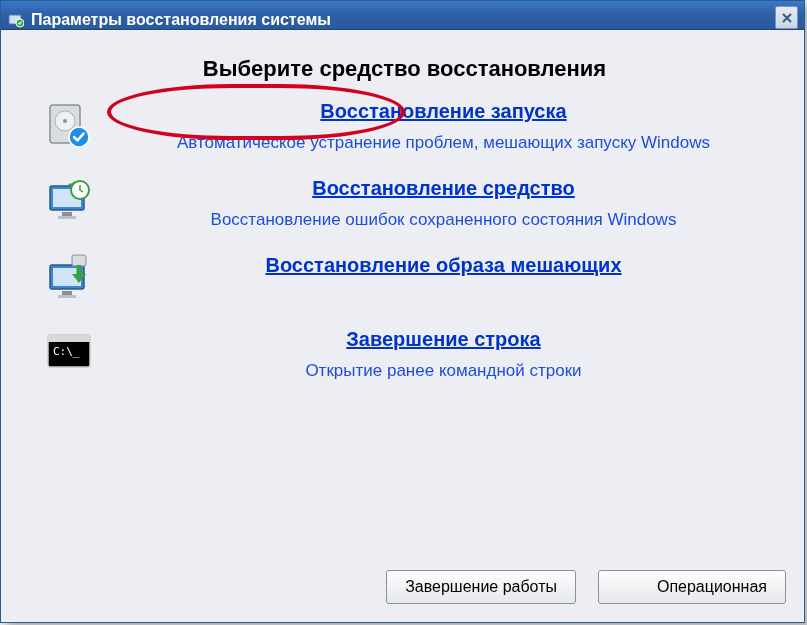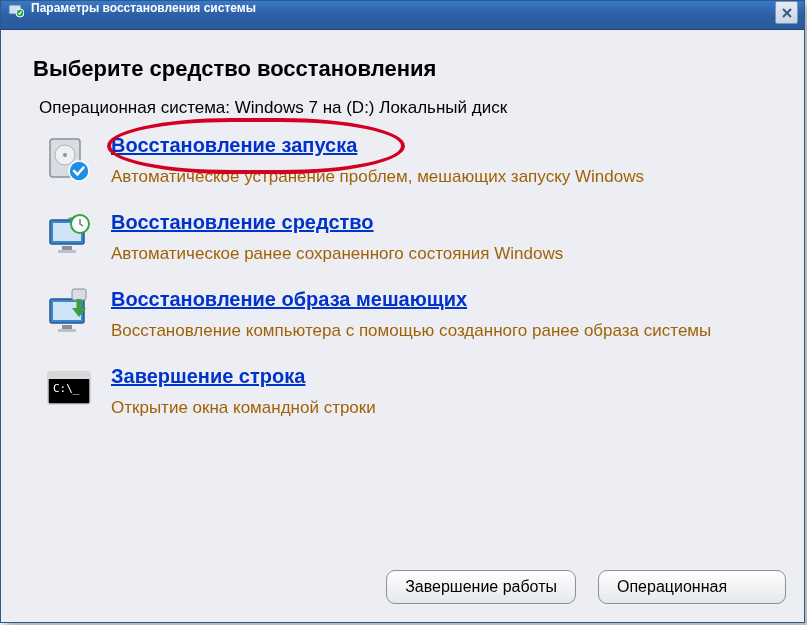--- a/index.html
+++ b/index.html
@@ -17,24 +17,24 @@
     border: 1px solid #2c5a8c;
     background: #eceef3;
     box-sizing: border-box;
     display: flex;
     flex-direction: column;
   }
   .titlebar {
     height: 28px;
     background: linear-gradient(to bottom, #3a79c7 0%, #2c5fa5 50%, #2a5a9d 100%);
     display: flex;
-    align-items: flex-start;
+    align-items: flex-end;
     padding: 0 6px;
     color: #fff;
-    font-size: 12px;
+    font-size: 16px;
     font-weight: bold;
     border-bottom: 1px solid #1f4577;
   }
   .titlebar .title-icon {
     width: 18px;
     height: 18px;
     margin-right: 6px;
     display: flex;
     align-items: center;
     justify-content: center;
@@ -51,20 +51,21 @@
     font-family: Arial, sans-serif;
     font-size: 12px;
     color: #2a4a6a;
     font-weight: bold;
   }
   .content {
     flex: 1;
     padding: 26px 28px 10px 32px;
     background: #eceef3;
     overflow: hidden;
+    text-align: center;
   }
   .heading {
     font-size: 22px;
     font-weight: bold;
     color: #000;
     margin-bottom: 16px;
   }
   .os-line {
     font-size: 17px;
     color: #000;
@@ -96,21 +97,21 @@
   .tool-link {
     font-size: 20px;
     color: #0033cc;
     font-weight: bold;
     text-decoration: underline;
     cursor: pointer;
     display: inline-block;
   }
   .tool-desc {
     font-size: 17px;
-    color: #a16207;
+    color: #1d4ed8;
     margin-top: 10px;
   }
   .highlight-circle {
     position: absolute;
     border: 4px solid #d40020;
     border-radius: 50% / 60%;
     width: 290px;
     height: 48px;
     left: 64px;
     top: -14px;
@@ -122,23 +123,23 @@
     gap: 22px;
     padding: 8px 18px 18px 0;
     background: #eceef3;
   }
   .btn {
     min-width: 150px;
     padding: 7px 18px;
     font-size: 16px;
     background: linear-gradient(to bottom, #fefefe, #e6e8ec);
     border: 1px solid #8a8f99;
-    border-radius: 9px;
+    border-radius: 3px;
     cursor: pointer;
-    text-align: left;
+    text-align: right;
     color: #000;
   }
   .shadow-frame {
     filter: drop-shadow(6px 6px 4px rgba(0,0,0,0.25));
   }
 </style>
 </head>
 <body>
 
 <div class="shadow-frame">
@@ -156,21 +157,20 @@
     <span style="flex:1"></span>
     <div class="close-btn">
       <svg width="10" height="10" viewBox="0 0 10 10">
         <path d="M1 1 L9 9 M9 1 L1 9" stroke="#3a5a7a" stroke-width="2"></path>
       </svg>
     </div>
   </div>
 
   <div class="content">
     <div class="heading">Выберите средство восстановления</div>
-    <div class="os-line">Операционная система: Windows 7 на (D:) Локальный диск</div>
 
     <div class="tool-list">
 
       <div class="tool-item">
         <div class="highlight-circle"></div>
         <div class="tool-icon">
           <svg width="50" height="50" viewBox="0 0 50 50">
             <rect x="6" y="6" width="30" height="38" rx="3" fill="#d9dde2" stroke="#8a9099" stroke-width="1.5"></rect>
             <circle cx="21" cy="22" r="10" fill="#eef0f3" stroke="#aeb4bc"></circle>
             <circle cx="21" cy="22" r="2" fill="#8a9099"></circle>
@@ -192,54 +192,53 @@
             <rect x="18" y="36" width="10" height="4" fill="#8a9099"></rect>
             <rect x="14" y="40" width="18" height="3" fill="#bcc0c7"></rect>
             <circle cx="36" cy="14" r="9" fill="#fff" stroke="#3aa040" stroke-width="2"></circle>
             <path d="M36 9 v5 l3 2" stroke="#3aa040" stroke-width="1.5" fill="none"></path>
             <path d="M27 11 a9 9 0 0 1 4 -5" stroke="#3aa040" stroke-width="2" fill="none"></path>
             <polygon points="27,11 24,8 30,7" fill="#3aa040"></polygon>
           </svg>
         </div>
         <div class="tool-text">
           <a class="tool-link">Восстановление средство</a>
-          <div class="tool-desc">Автоматическое ранее сохраненного состояния Windows</div>
+          <div class="tool-desc">Восстановление ошибок сохраненного состояния Windows</div>
         </div>
       </div>
 
       <div class="tool-item">
         <div class="tool-icon">
           <svg width="50" height="50" viewBox="0 0 50 50">
             <rect x="6" y="12" width="34" height="24" rx="2" fill="#3a86d4" stroke="#2a5a8a" stroke-width="1.5"></rect>
             <rect x="9" y="15" width="28" height="18" fill="#cfe4f7"></rect>
             <rect x="18" y="38" width="10" height="4" fill="#8a9099"></rect>
             <rect x="14" y="42" width="18" height="3" fill="#bcc0c7"></rect>
             <rect x="28" y="2" width="14" height="11" rx="2" fill="#d9dde2" stroke="#8a9099"></rect>
             <path d="M35 12 v10" stroke="#3aa040" stroke-width="5"></path>
             <polygon points="28,21 42,21 35,30" fill="#3aa040"></polygon>
           </svg>
         </div>
         <div class="tool-text">
           <a class="tool-link">Восстановление образа мешающих</a>
-          <div class="tool-desc">Восстановление компьютера с помощью  созданного ранее образа системы</div>
         </div>
       </div>
 
 
       <div class="tool-item" style="margin-bottom:28px;">
         <div class="tool-icon">
           <svg width="50" height="50" viewBox="0 0 50 50">
             <rect x="4" y="8" width="42" height="32" rx="2" fill="#000" stroke="#ccc" stroke-width="1.5"></rect>
             <rect x="4" y="8" width="42" height="7" fill="#d9d9d9"></rect>
             <text x="9" y="28" fill="#fff" font-size="11" font-family="Consolas,monospace">C:\_</text>
           </svg>
         </div>
         <div class="tool-text">
           <a class="tool-link">Завершение строка</a>
-          <div class="tool-desc">Открытие окна командной строки</div>
+          <div class="tool-desc">Открытие ранее командной строки</div>
         </div>
       </div>
 
     </div>
   </div>
 
   <div class="button-bar">
     <div class="btn">Завершение работы</div>
     <div class="btn">Операционная</div>
   </div>

